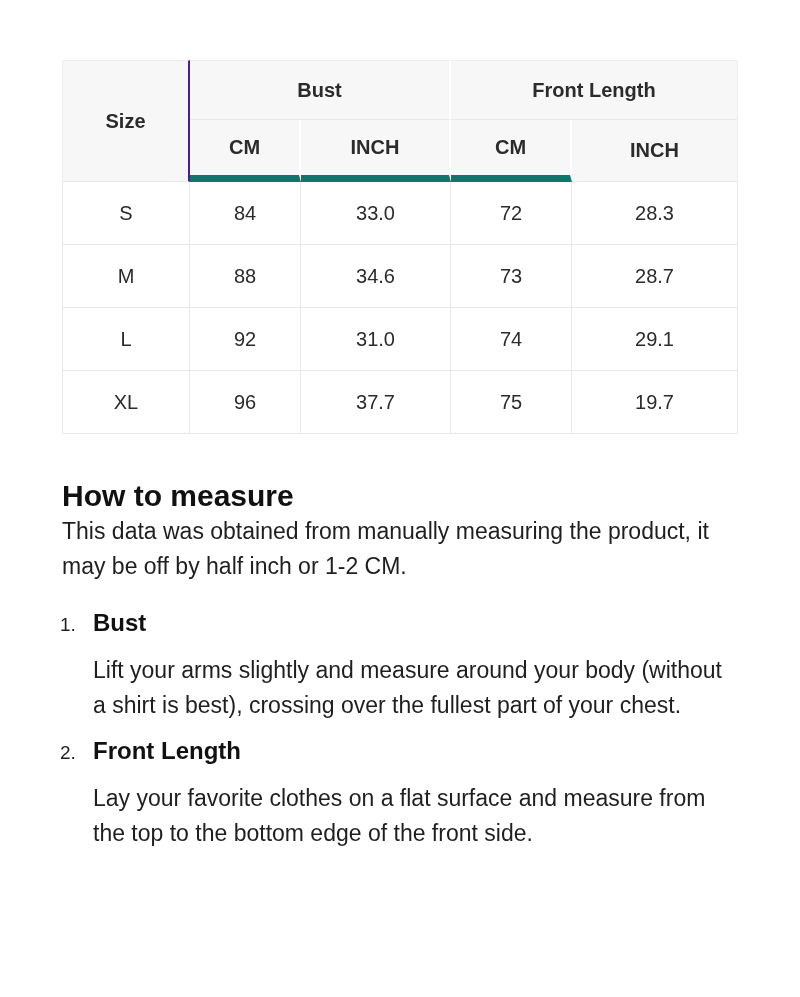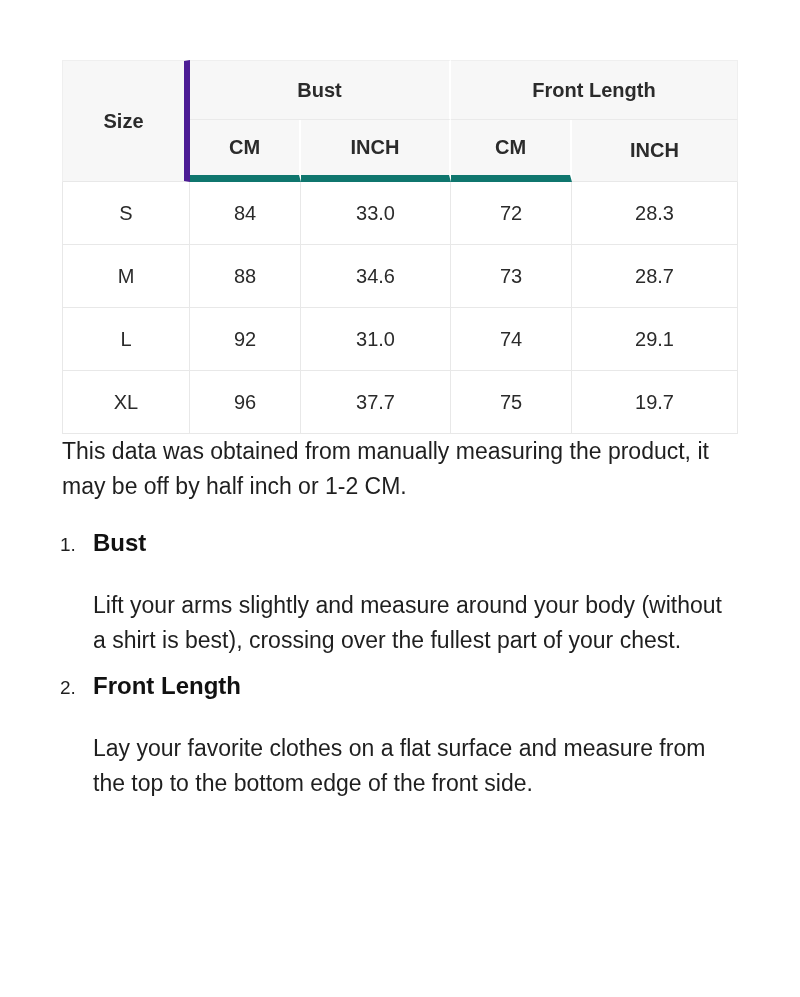--- a/index.html
+++ b/index.html
@@ -29,21 +29,21 @@
   .size-chart thead th {
     background: #f7f7f7;
     font-weight: bold;
     color: #2b2b2b;
   }
   .size-chart thead tr.group-row th { height: 60px; border-top: 1px solid #efefef; }
   .size-chart thead tr.sub-row th { height: 62px; }
 
   th.size-head {
     border-left: 1px solid #efefef;
-    border-right: 6px solid #4c1d95;
+    border-right: 2px solid #4c1d95;
     border-bottom: 1px solid #e8e8e8;
   }
   th.group-bust { border-right: 2px solid #ffffff; border-bottom: 1px solid #eaeaea; }
   th.group-fl   { border-right: 1px solid #efefef; border-bottom: 1px solid #eaeaea; }
   th.sub        { border-right: 2px solid #ffffff; border-bottom: 7px solid #0f766e; }
   th.sub-last   { border-right: 1px solid #efefef; border-bottom: 1px solid #e8e8e8; }
 
   .size-chart tbody td {
     height: 63px;
     background: #ffffff;
@@ -80,21 +80,21 @@
     margin-left: -2px;
     font-size: 19px;
     color: #1f1f1f;
   }
   .step-title {
     font-size: 24px;
     font-weight: bold;
     color: #111111;
   }
   .step-desc {
-    margin: 26px 0 0 31px;
+    margin: 11px 0 0 31px;
     width: 645px;
     font-size: 23px;
     line-height: 35px;
     color: #1f1f1f;
   }
 </style>
 </head>
 <body>
 
 <div class="page">
@@ -145,20 +145,21 @@
       <tr>
         <td>XL</td>
         <td>96</td>
         <td>37.7</td>
         <td>75</td>
         <td>19.7</td>
       </tr>
     </tbody>
   </table>
 
+  <h2 class="htm-title">How to measure</h2>
 
   <p class="intro">This data was obtained from manually measuring the product, it may be off by half inch or 1-2 CM.</p>
 
   <div class="steps">
     <div class="step">
       <div class="step-head">
         <span class="step-num">1.</span>
         <span class="step-title">Bust</span>
       </div>
       <p class="step-desc">Lift your arms slightly and measure around your body (without a shirt is best), crossing over the fullest part of your chest.</p>

